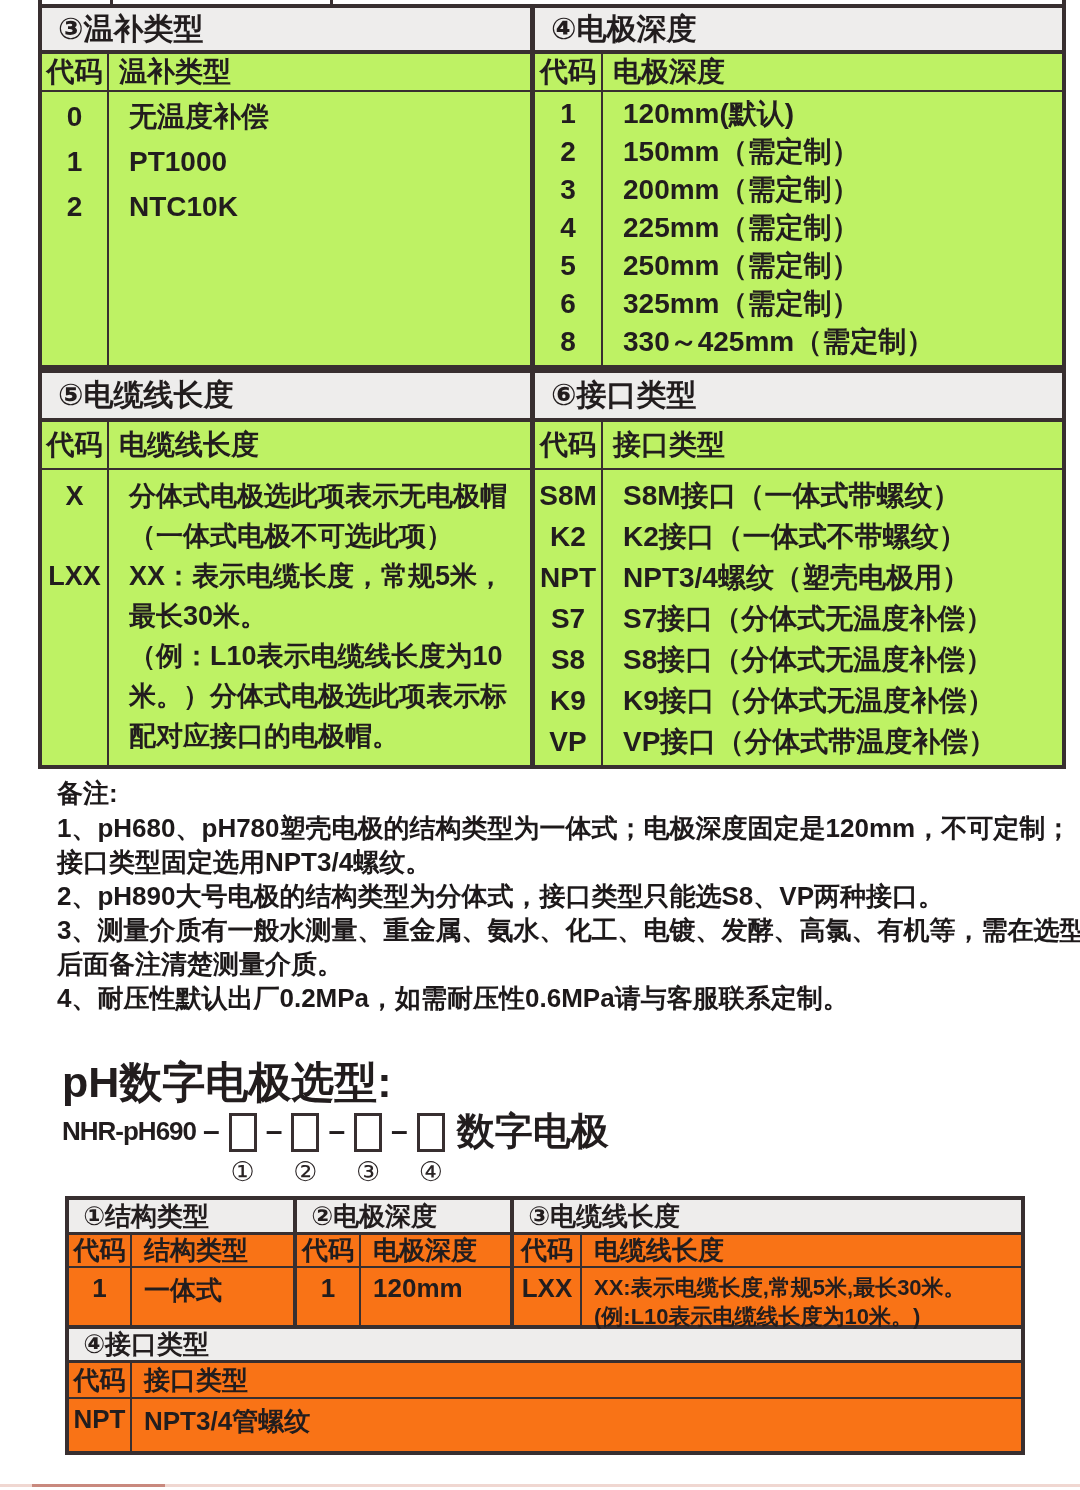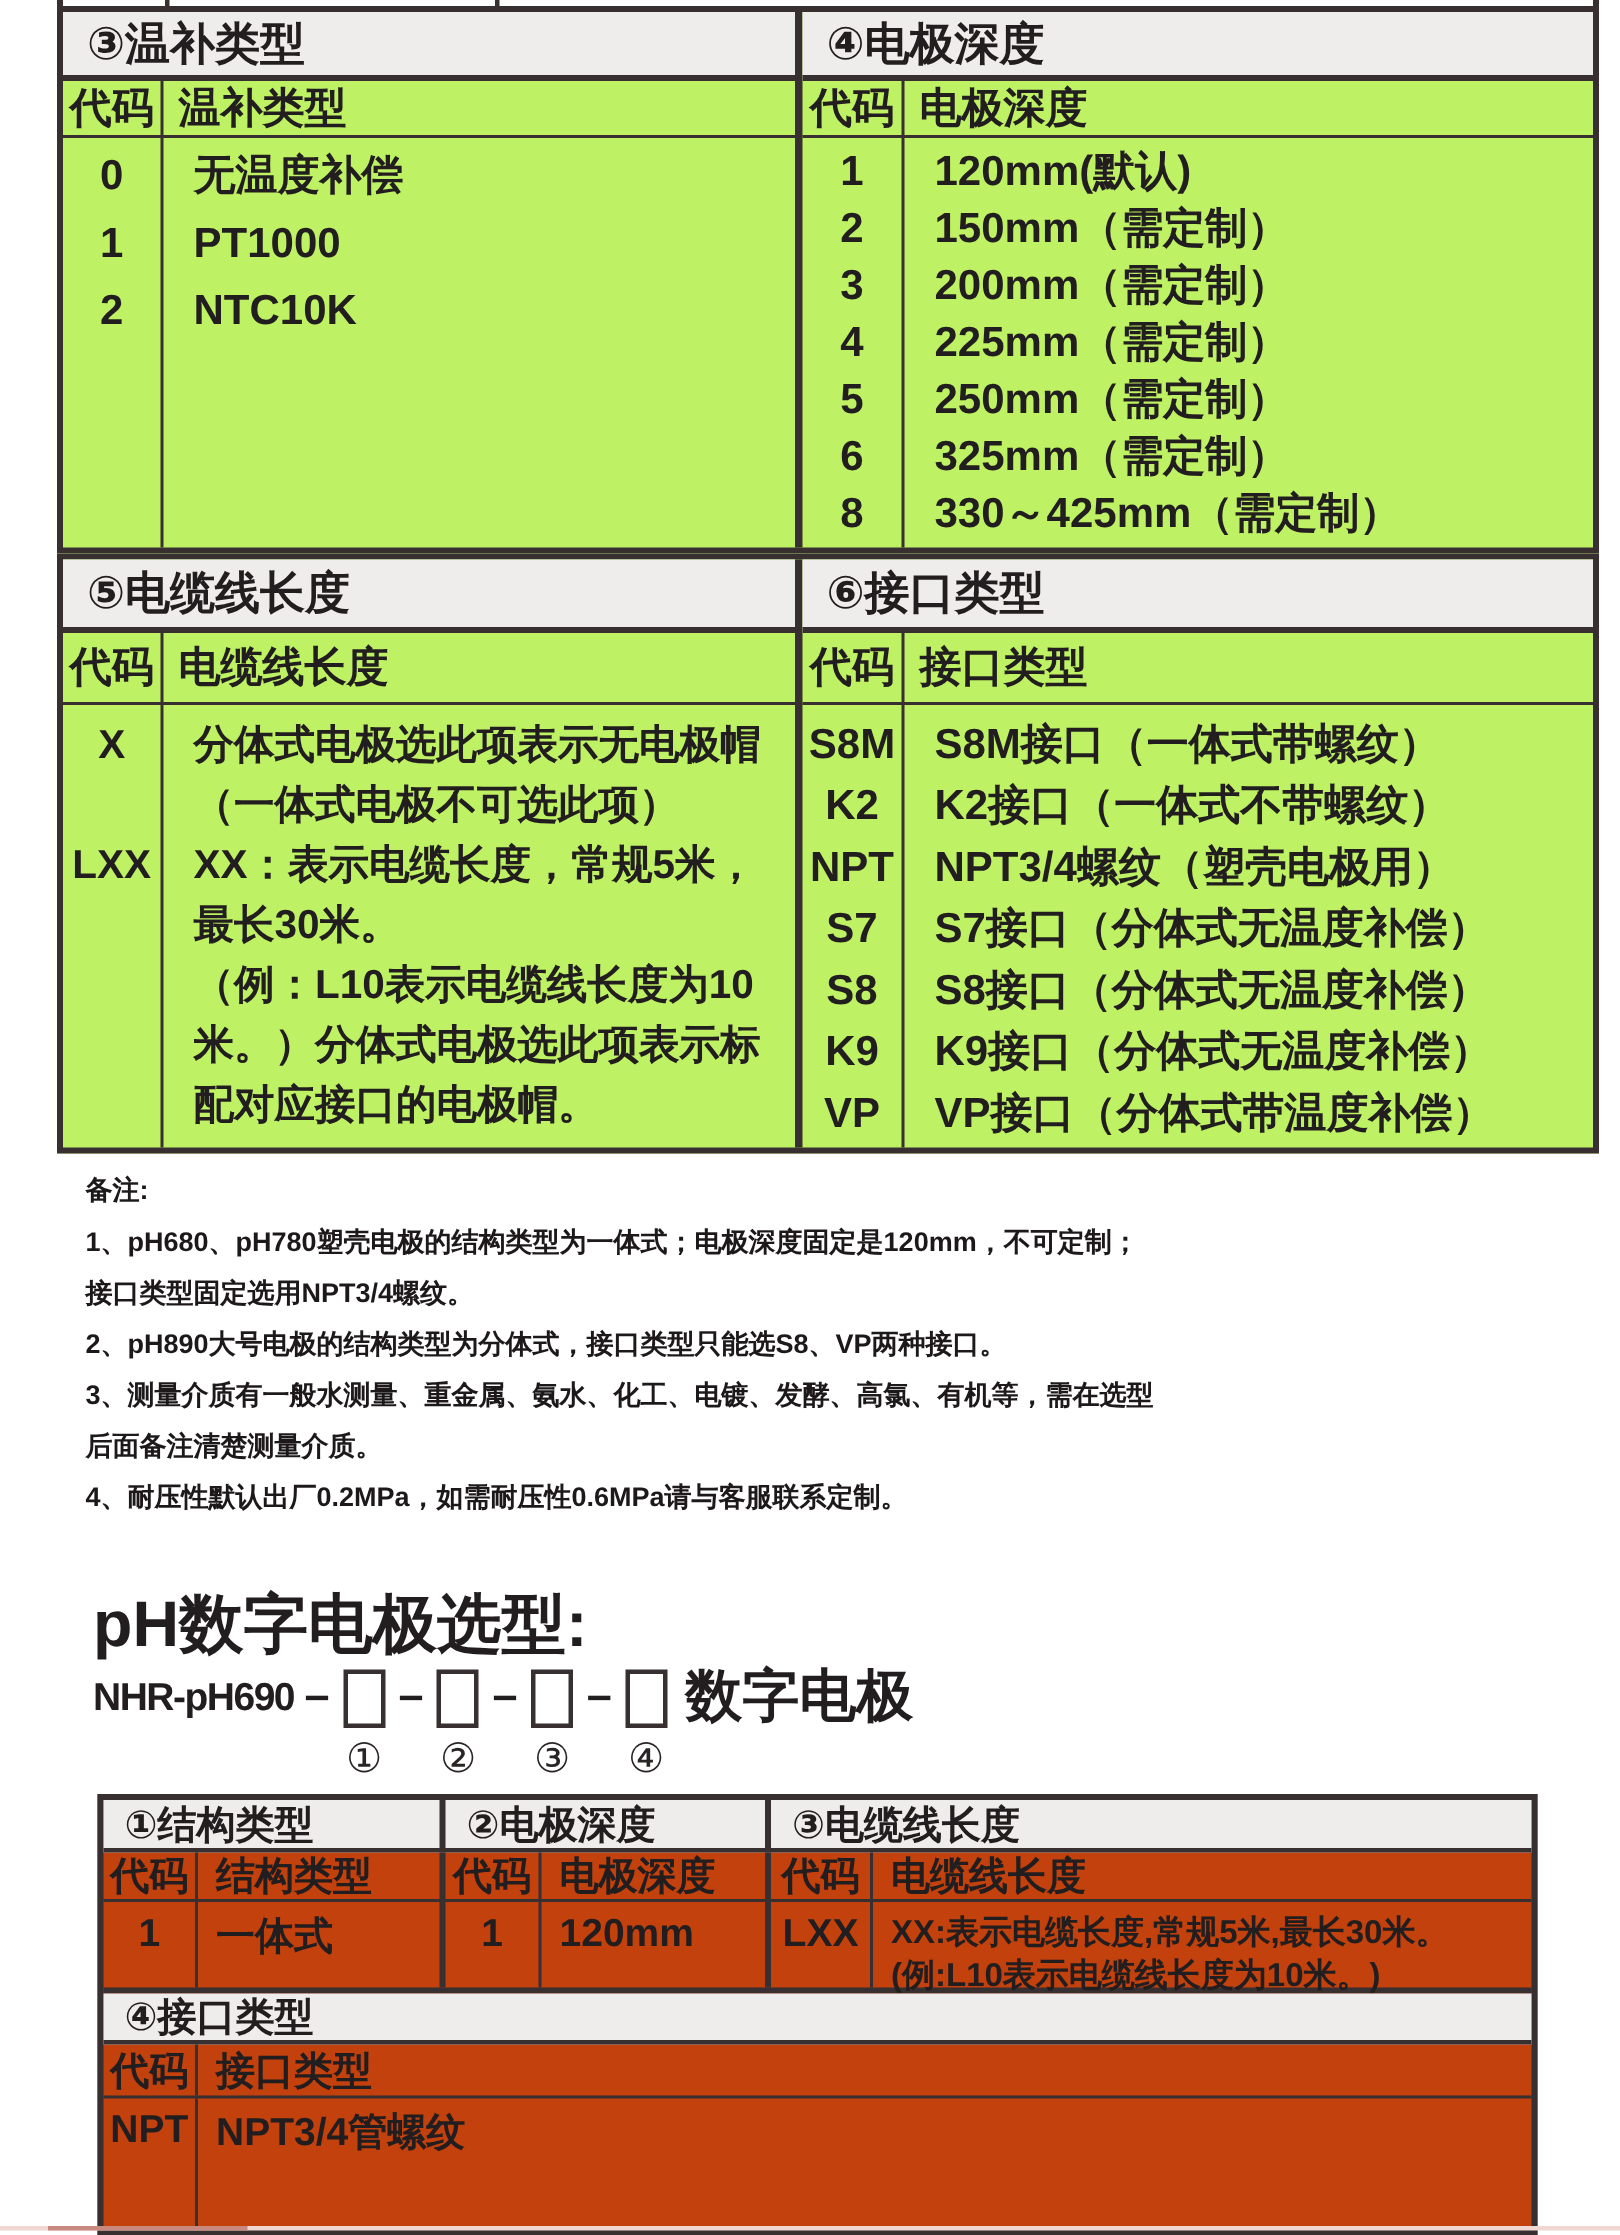--- a/index.html
+++ b/index.html
@@ -43,39 +43,39 @@
   #t3 .tbody>div{padding-top:2px;}
   #t4 .ln{line-height:38px;font-size:28px;}
   #t4 .tbody>div{padding-top:3px;}
   #t5 .ln{line-height:40px;font-size:27px;}
   #t5 .tbody>div{padding-top:6px;}
   #t5 .code-lxx{margin-top:40px;}
   #t6 .ln{line-height:41px;font-size:28px;}
   #t6 .tbody>div{padding-top:5px;}
 
   
-  #notes{position:absolute;left:57px;top:776px;width:1000px;font-size:18px;
+  #notes{position:absolute;left:57px;top:776px;width:1000px;font-size:26px;
          font-weight:600;color:#1d191a;}
   #notes .nline{line-height:34px;white-space:nowrap;}
   #notes .nline:first-child{margin-bottom:1px;}
 
   
   #heading{position:absolute;left:62px;top:1054px;font-size:43px;font-weight:700;white-space:nowrap;}
   #model{position:absolute;left:62px;top:1110px;display:flex;align-items:flex-start;}
   .mprefix{font-size:26px;font-weight:700;line-height:42px;letter-spacing:-1px;white-space:nowrap;}
   .mdash{font-size:30px;font-weight:700;line-height:42px;margin:0 7px;}
   .slot{display:flex;flex-direction:column;align-items:center;margin:0 2px;}
   .mbox{width:22px;height:33px;border:3px solid #382f30;margin-top:3px;box-sizing:content-box;}
   .mcirc{font-size:27px;line-height:27px;margin-top:7px;font-weight:400;color:#2a2425;}
   .msuffix{font-size:38px;font-weight:700;line-height:42px;margin-left:10px;white-space:nowrap;}
 
   
-  #btable{position:absolute;left:65px;top:1196px;width:960px;height:294px;
+  #btable{position:absolute;left:65px;top:1196px;width:960px;height:259px;
           border:4px solid #382f30;box-sizing:border-box;display:flex;flex-direction:column;
-          font-weight:600;background:#c2410c;}
+          font-weight:600;background:#f97316;}
   .brow{display:flex;box-sizing:border-box;min-height:0;}
   .bc{box-sizing:border-box;display:flex;align-items:center;padding-left:14px;white-space:nowrap;}
   .bcode{justify-content:center;padding-left:0;}
   .thickr{border-right:4px solid #382f30;}
   .thinr{border-right:2px solid #382f30;}
   .br1{height:35px;background:#eeedec;border-bottom:3px solid #382f30;font-size:26px;font-weight:700;}
   .br1 .c1{width:228px;}
   .br1 .c2{width:217px;}
   .br1 .c3{flex:1;}
   .br2{height:33px;border-bottom:2px solid #382f30;font-size:26px;}

